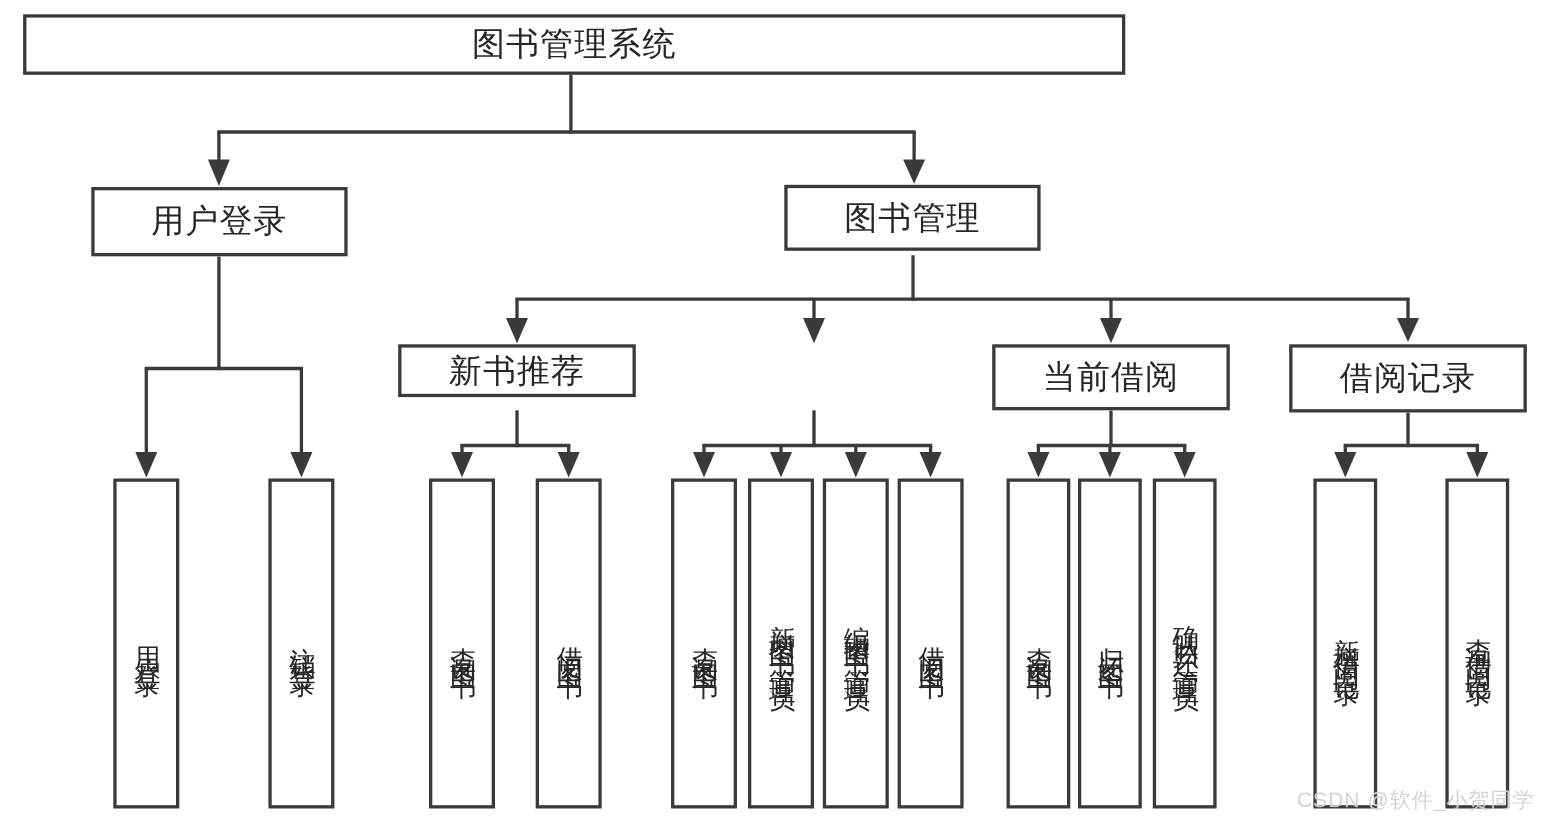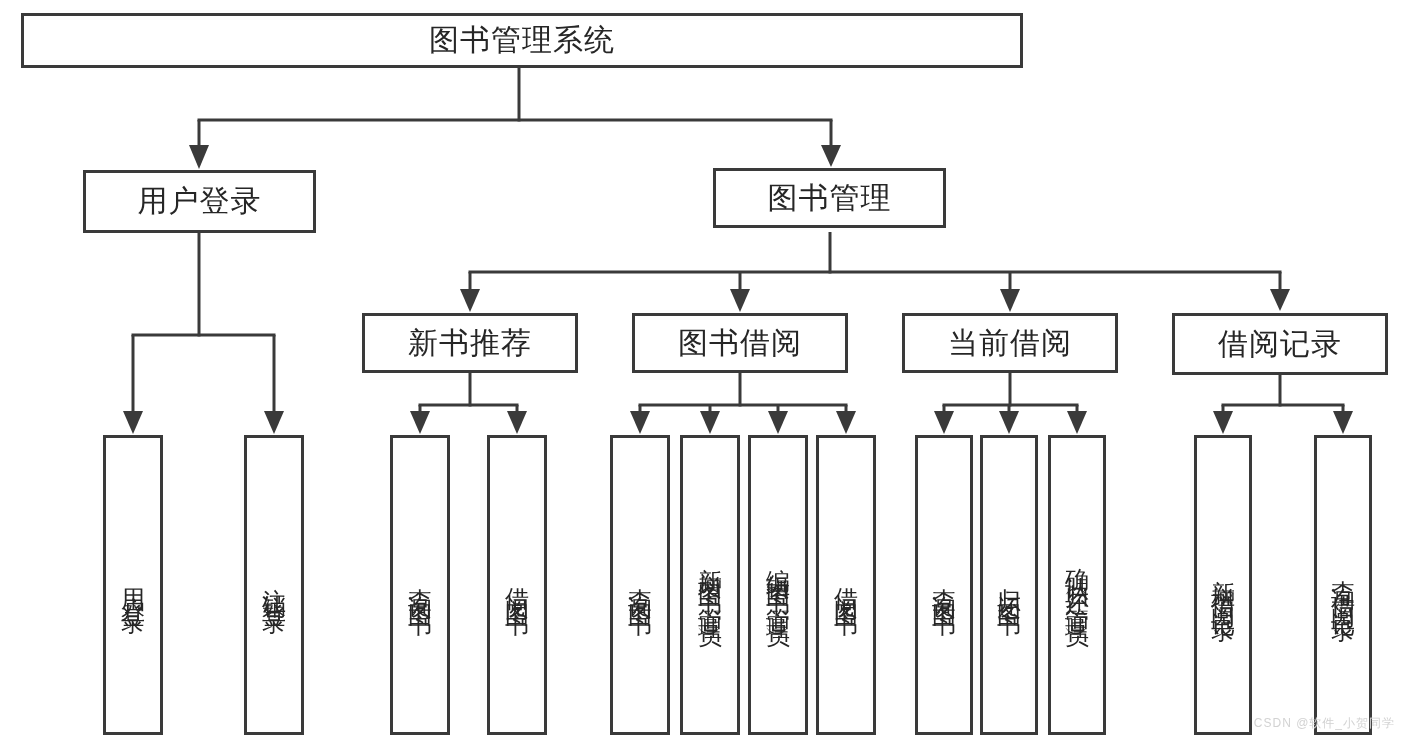--- a/index.html
+++ b/index.html
@@ -26,21 +26,21 @@
     text-orientation:mixed;
     font-size:24px;
     letter-spacing:8px;
     line-height:1;
     white-space:nowrap;
   }
   .watermark{
     position:absolute;
     z-index:3;
     right:10px;top:715px;
-    font-size:12px;
+    font-size:19px;
     letter-spacing:1px;
     color:rgba(208,208,208,0.95);
     text-shadow:0 0 1px rgba(255,255,255,0.6);
     white-space:nowrap;
   }
 </style>
 </head>
 <body>
 
 <div id="stage">
@@ -115,25 +115,22 @@
     <span class="h-label">图书管理系统</span>
   </div>
 
   <div class="node" style="left:83px;top:170px;width:233px;height:63px;">
     <span class="h-label">用户登录</span>
   </div>
   <div class="node" style="left:713px;top:168px;width:233px;height:60px;">
     <span class="h-label">图书管理</span>
   </div>
 
-  <div class="node" style="left:362px;top:313px;width:216px;height:60px;">
+  <div class="node" style="left:362px;top:313px;width:216px;height:48px;">
     <span class="h-label">新书推荐</span>
-  </div>
-  <div class="node" style="left:632px;top:313px;width:216px;height:60px;">
-    <span class="h-label">图书借阅</span>
   </div>
   <div class="node" style="left:902px;top:313px;width:216px;height:60px;justify-content:center;">
     <span class="h-label">当前借阅</span>
   </div>
   <div class="node" style="left:1172px;top:313px;width:216px;height:62px;">
     <span class="h-label">借阅记录</span>
   </div>
 
   <div class="node" style="left:103px;top:435px;width:60px;height:300px;">
     <span class="v-label">用户登录</span>

